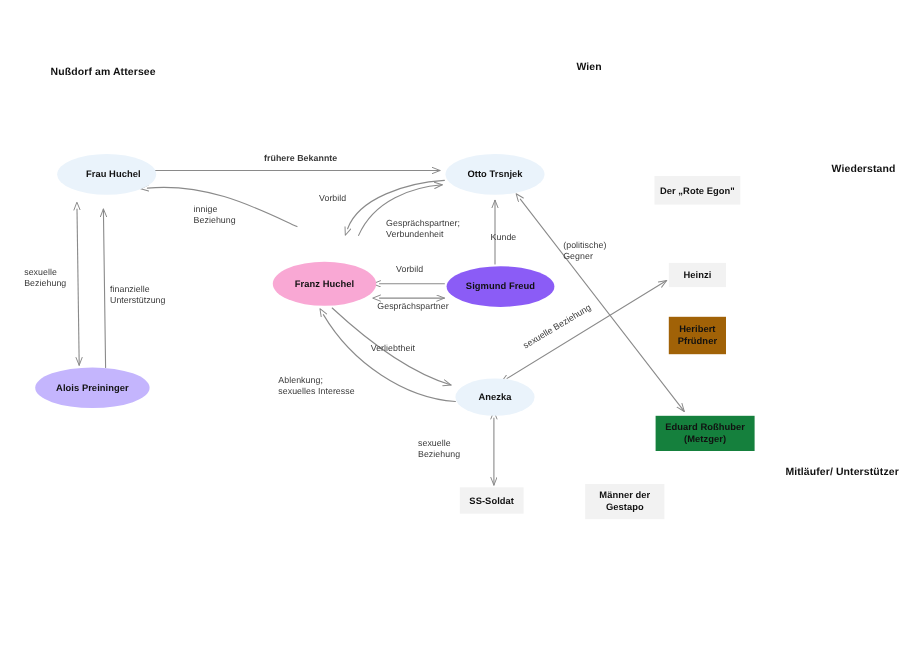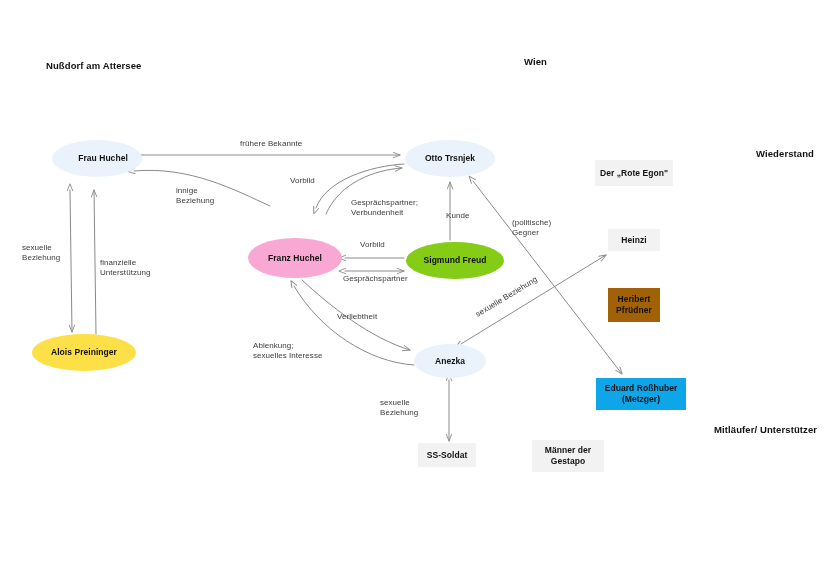--- a/index.html
+++ b/index.html
@@ -66,21 +66,21 @@
   }
   .edge-label {
     position: absolute;
     font-size: 8px;
     font-weight: normal;
     color: #3a3a3a;
     line-height: 1.3;
     white-space: pre-line;
     letter-spacing: 0.05px;
   }
-  .edge-label.center { text-align: right; }
+  .edge-label.center { text-align: right; font-weight: bold; }
   .edge-label.left { text-align: left; }
   .edge-label.rot {
     transform-origin: left top;
   }
 </style>
 </head>
 <body>
 
 <div id="canvas">
 
@@ -115,46 +115,46 @@
   <div id="zone-layer">
       <div class="zone-label" style="left: 46px; top: 60px;">Nußdorf am Attersee</div>
       <div class="zone-label" style="left: 524px; top: 56px;">Wien</div>
       <div class="zone-label" style="left: 756px; top: 148px;">Wiederstand</div>
       <div class="zone-label" style="left: 714px; top: 424px;">Mitläufer/ Unterstützer</div>
     </div>
   <div id="node-layer">
       <div class="node ellipse" style="left: 52px; top: 140px; width: 90px; height: 37px; background: rgb(234, 243, 251);">
         <span style="white-space: pre-line; padding-left: 12px;">Frau Huchel</span>
       </div>
-      <div class="node ellipse" style="left: 32px; top: 334px; width: 104px; height: 37px; background: #fde047;">
+      <div class="node ellipse" style="left: 32px; top: 334px; width: 104px; height: 37px; background: #c4b5fd;">
         <span style="white-space: pre-line;">Alois Preininger</span>
       </div>
       <div class="node ellipse" style="left: 248px; top: 238px; width: 94px; height: 40px; background: #f9a8d4;">
         <span style="white-space: pre-line;">Franz Huchel</span>
       </div>
       <div class="node ellipse" style="left: 405px; top: 140px; width: 90px; height: 37px; background: rgb(234, 243, 251);">
         <span style="white-space: pre-line;">Otto Trsnjek</span>
       </div>
-      <div class="node ellipse" style="left: 406px; top: 242px; width: 98px; height: 37px; background: #84cc16;">
+      <div class="node ellipse" style="left: 406px; top: 242px; width: 98px; height: 37px; background: #8b5cf6;">
         <span style="white-space: pre-line;">Sigmund Freud</span>
       </div>
       <div class="node ellipse" style="left: 414px; top: 344px; width: 72px; height: 34px; background: rgb(234, 243, 251);">
         <span style="white-space: pre-line;">Anezka</span>
       </div>
       <div class="node rect" style="left: 595px; top: 160px; width: 78px; height: 26px; background: rgb(242, 242, 242);">
         <span style="white-space: pre-line;">Der „Rote Egon"</span>
       </div>
-      <div class="node rect" style="left: 608px; top: 229px; width: 52px; height: 22px; background: rgb(242, 242, 242);">
+      <div class="node rect" style="left: 608px; top: 239px; width: 52px; height: 22px; background: rgb(242, 242, 242);">
         <span style="white-space: pre-line;">Heinzi</span>
       </div>
       <div class="node rect" style="left: 608px; top: 288px; width: 52px; height: 34px; background: #a16207;">
         <span style="white-space: pre-line;">Heribert
 Pfrüdner</span>
       </div>
-      <div class="node rect" style="left: 596px; top: 378px; width: 90px; height: 32px; background: #0ea5e9;">
+      <div class="node rect" style="left: 596px; top: 378px; width: 90px; height: 32px; background: #15803d;">
         <span style="white-space: pre-line;">Eduard Roßhuber
 (Metzger)</span>
       </div>
       <div class="node rect" style="left: 418px; top: 443px; width: 58px; height: 24px; background: rgb(242, 242, 242);">
         <span style="white-space: pre-line;">SS-Soldat</span>
       </div>
       <div class="node rect" style="left: 532px; top: 440px; width: 72px; height: 32px; background: rgb(242, 242, 242);">
         <span style="white-space: pre-line;">Männer der
 Gestapo</span>
       </div>

